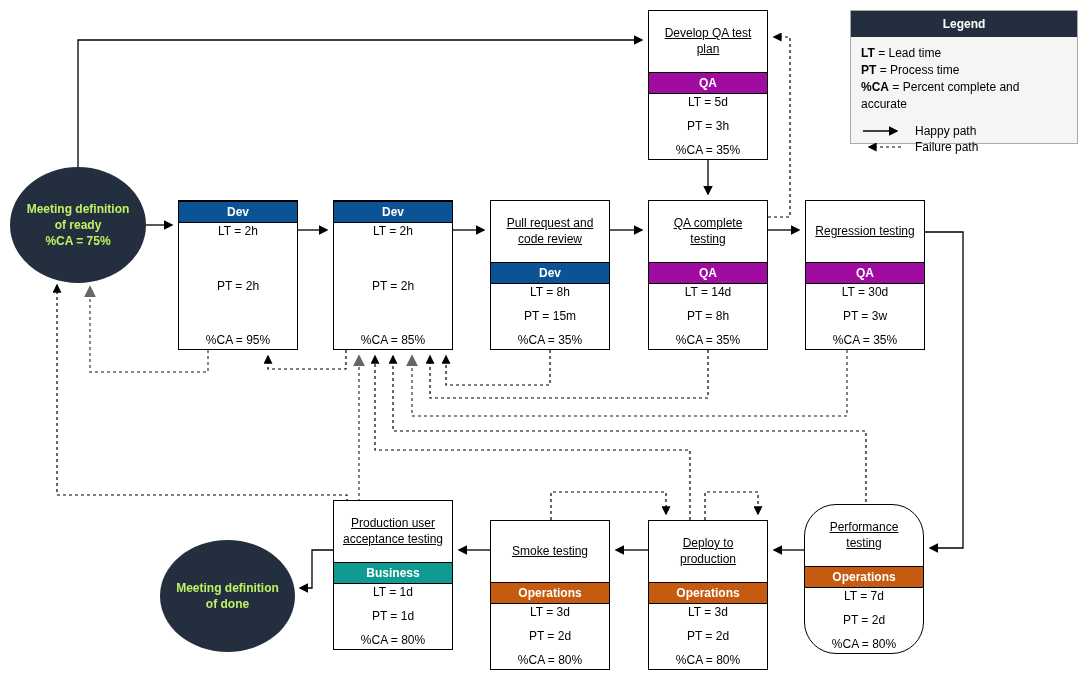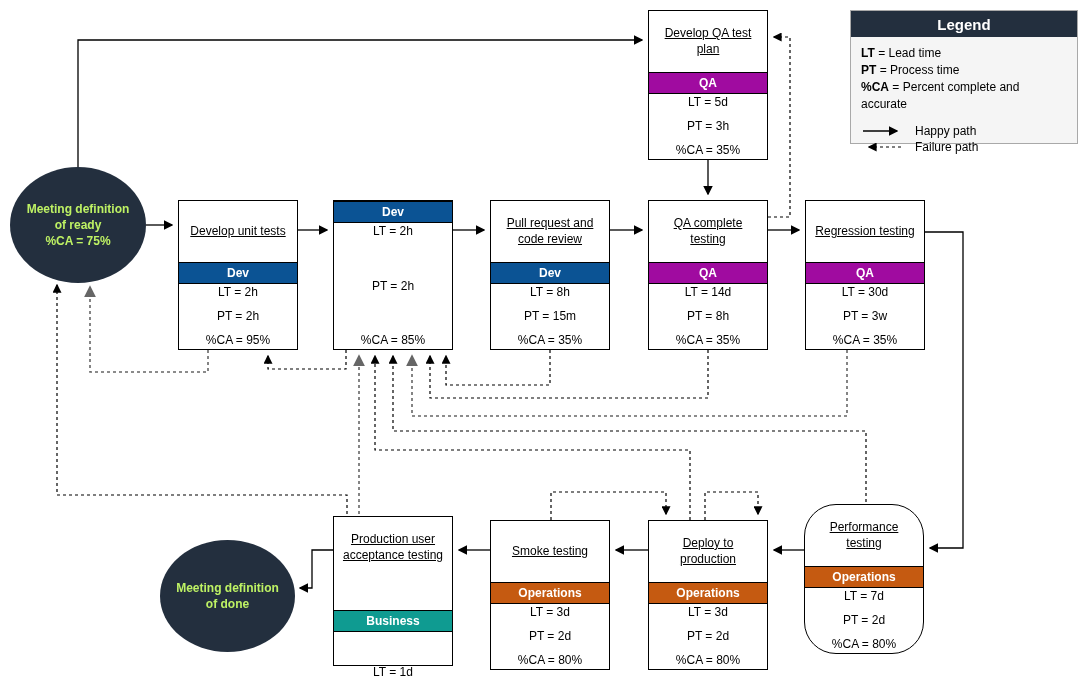--- a/index.html
+++ b/index.html
@@ -9,21 +9,21 @@
   .node .title{height:61px;flex:none;display:flex;align-items:center;justify-content:center;text-align:center;padding:0 8px;line-height:1.3;text-decoration:underline;}
   .node .band{height:22px;flex:none;border-top:1px solid #000;border-bottom:1px solid #000;color:#fff;font-weight:bold;display:flex;align-items:center;justify-content:center;box-sizing:border-box;}
   .band.dev{background:#0B5394;}
   .band.qa{background:#A00BA0;}
   .band.operations{background:#C55A11;}
   .band.business{background:#0F9B91;}
   .node .metrics{flex:1;display:flex;flex-direction:column;align-items:center;justify-content:space-between;line-height:1.4;}
   .terminal{position:absolute;border-radius:50%;background:#232F3E;color:#bef264;font-weight:bold;display:flex;flex-direction:column;align-items:center;justify-content:center;text-align:center;z-index:2;line-height:1.35;box-sizing:border-box;}
   .terminal .t-label{padding:0 14px;}
   .legend{position:absolute;left:850px;top:10px;width:228px;height:134px;background:#f5f5f5;border:1px solid #a9a9a9;z-index:2;box-sizing:border-box;}
-  .legend .lg-header{height:26px;background:#232F3E;color:#fff;font-weight:bold;font-size:15px;display:flex;align-items:center;justify-content:center;}
+  .legend .lg-header{height:26px;background:#232F3E;color:#fff;font-weight:bold;font-size:12px;display:flex;align-items:center;justify-content:center;}
   .legend .lg-body{padding:8px 10px 0 10px;}
   .legend .lg-row{line-height:17px;}
   .legend .lg-key{font-weight:bold;}
   .legend .lg-paths{margin-top:10px;}
   .legend .lg-path-row{display:flex;align-items:center;height:16px;}
   .legend .lg-path-row svg{flex:none;margin-right:8px;}
   .legend .lg-path-label{line-height:16px;}
 </style>
 </head>
 <body>
@@ -71,21 +71,20 @@
 
 <div class="terminal" style="left:10px;top:167px;width:136px;height:116px;">
   <div class="t-label">Meeting definition of ready</div>
   <div class="t-ca">%CA = 75%</div>
 </div>
 <div class="terminal" style="left:160px;top:540px;width:135px;height:112px;">
   <div class="t-label">Meeting definition of done</div>
 </div>
 
 <div class="node" style="left:178px;top:200px;">
-  <div class="title">Develop unit tests</div>
   <div class="band dev">Dev</div>
   <div class="metrics">
     <div>LT = 2h</div>
     <div>PT = 2h</div>
     <div>%CA = 95%</div>
   </div>
 </div>
 <div class="node" style="left:333px;top:200px;">
   <div class="band dev">Dev</div>
   <div class="metrics">
@@ -152,21 +151,21 @@
 </div>
 <div class="node" style="left:490px;top:520px;">
   <div class="title">Smoke testing</div>
   <div class="band operations">Operations</div>
   <div class="metrics">
     <div>LT = 3d</div>
     <div>PT = 2d</div>
     <div>%CA = 80%</div>
   </div>
 </div>
-<div class="node" style="left:333px;top:516px;gap:32px;">
+<div class="node" style="left:333px;top:500px;">
   <div class="title">Production user acceptance testing</div>
   <div class="band business">Business</div>
   <div class="metrics">
     <div>LT = 1d</div>
     <div>PT = 1d</div>
     <div>%CA = 80%</div>
   </div>
 </div>
 
 <div class="legend">

